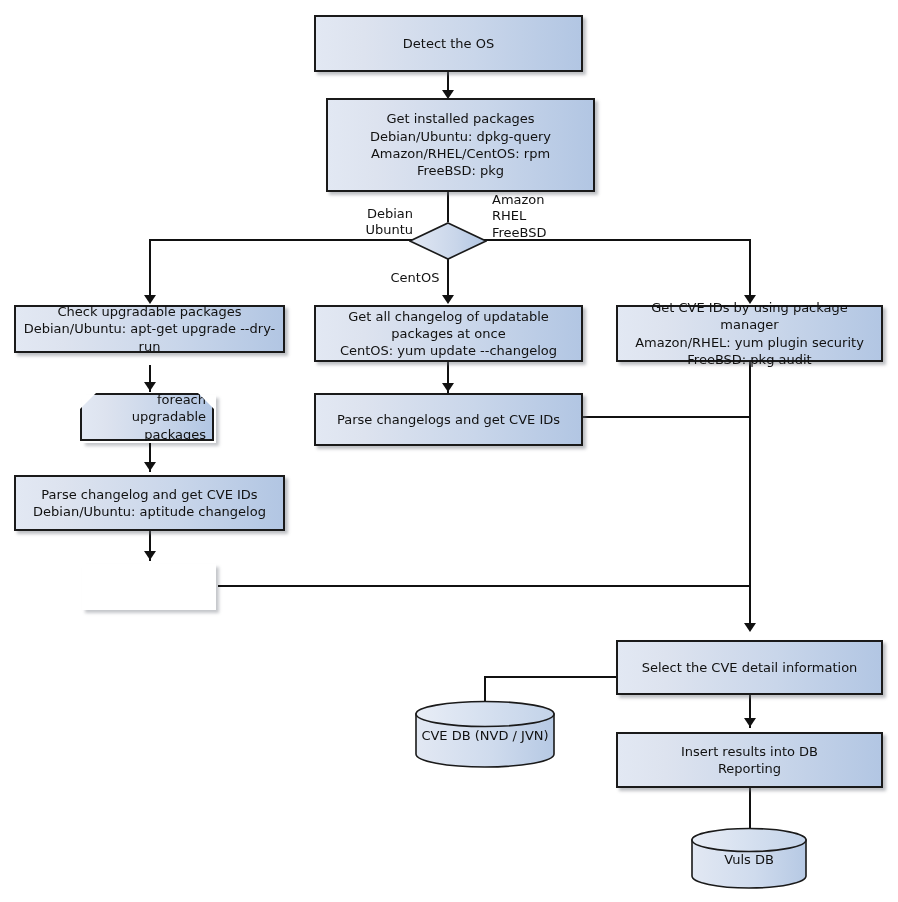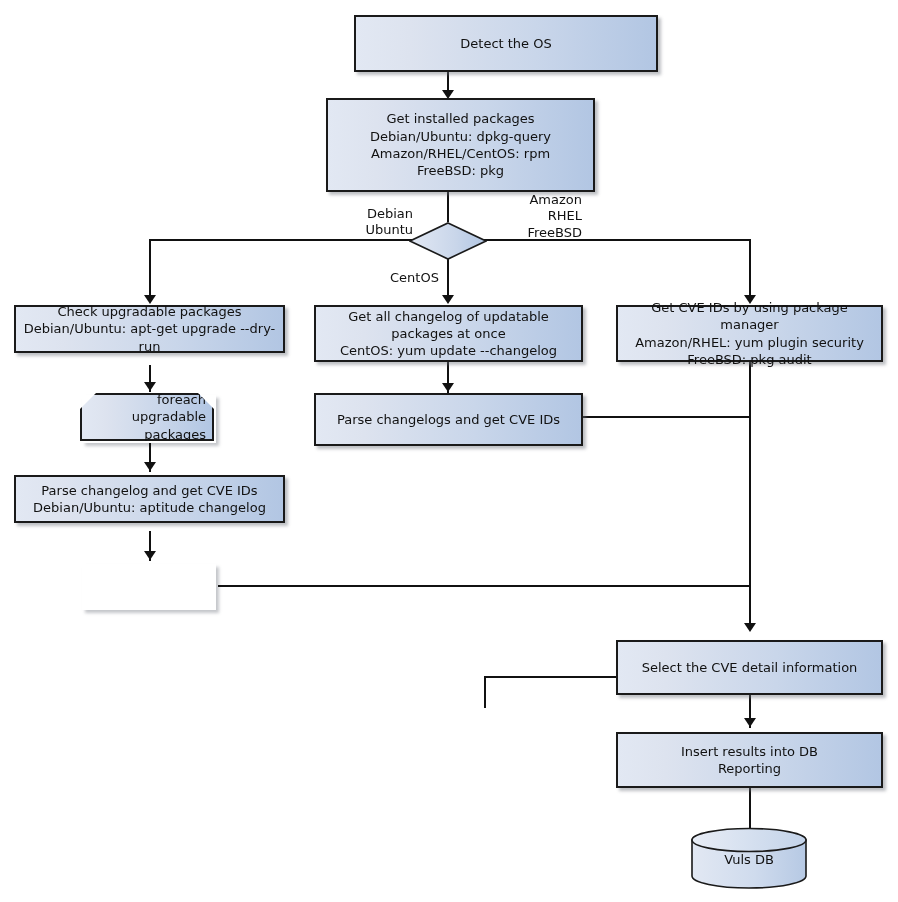--- a/index.html
+++ b/index.html
@@ -91,21 +91,21 @@
   <div class="arrow" style="left:744px;top:623px;"></div>
 
   <div class="ln lv" style="left:749px;top:695px;height:33px;"></div>
   <div class="arrow" style="left:744px;top:718px;"></div>
 
   <div class="ln lv" style="left:749px;top:788px;height:42px;"></div>
 
   <div class="ln lh" style="left:484px;top:676px;width:133px;"></div>
   <div class="ln lv" style="left:484px;top:676px;height:32px;"></div>
 
-  <div class="node box" style="left:314px;top:15px;width:304px;height:57px;margin-left:40px;">
+  <div class="node box" style="left:314px;top:15px;width:269px;height:57px;">
     <span class="txt">Detect the OS</span>
   </div>
 
   <div class="node box" style="left:314px;top:98px;width:269px;height:94px;margin-left:12px;">
     <span class="txt">Get installed packages
 Debian/Ubuntu: dpkg-query
 Amazon/RHEL/CentOS: rpm
 FreeBSD: pkg</span>
   </div>
 
@@ -117,37 +117,37 @@
           <stop offset="60%" stop-color="#c9d6ea"></stop>
           <stop offset="100%" stop-color="#b2c6e3"></stop>
         </linearGradient>
       </defs>
       <polygon points="39,1 77,19 39,37 1,19" fill="url(#dg)" stroke="#1a1a1a" stroke-width="1.6"></polygon>
     </svg>
   </div>
 
   <div class="lbl" style="left:333px;top:206px;width:80px;text-align:right;">Debian
 Ubuntu</div>
-  <div class="lbl" style="left:492px;top:192px;width:90px;text-align:right;">Amazon
+  <div class="lbl" style="left:492px;top:192px;width:90px;text-align:left;">Amazon
 RHEL
 FreeBSD</div>
-  <div class="lbl" style="left:390px;top:270px;width:70px;text-align:left;">CentOS</div>
+  <div class="lbl" style="left:380px;top:270px;width:70px;text-align:center;">CentOS</div>
 
   <div class="node box" style="left:14px;top:305px;width:271px;height:48px;">
     <span class="txt">Check upgradable packages
 Debian/Ubuntu: apt-get upgrade --dry-run</span>
   </div>
 
   <div class="loop-shadow" style="left:82px;top:395px;width:134px;height:48px;"></div>
   <div class="node loop-start" style="left:80px;top:393px;width:134px;height:48px;text-align:right;">
     <span class="txt">foreach
 upgradable  packages</span>
   </div>
 
-  <div class="node box" style="left:14px;top:475px;width:271px;height:48px;">
+  <div class="node box" style="left:14px;top:475px;width:271px;height:56px;">
     <span class="txt">Parse changelog and get  CVE IDs
 Debian/Ubuntu: aptitude changelog</span>
   </div>
 
   <div class="loop-shadow" style="left:82px;top:564px;width:134px;height:46px;"></div>
 
   <div class="node box" style="left:314px;top:305px;width:269px;height:57px;">
     <span class="txt">Get all changelog of updatable packages at once
 CentOS: yum update --changelog</span>
   </div>
@@ -164,20 +164,38 @@
 
   <div class="node box" style="left:616px;top:732px;width:267px;height:56px;">
     <span class="txt">Insert results into DB
 Reporting</span>
   </div>
 
   <div class="node box" style="left:616px;top:640px;width:267px;height:55px;">
     <span class="txt">Select the CVE detail information</span>
   </div>
 
+  <div class="cyl" style="left:414px;top:700px;">
+    <svg width="142" height="68" viewBox="0 0 142 68">
+      <defs>
+        <linearGradient id="cg1" x1="0" y1="0" x2="1" y2="0">
+          <stop offset="0%" stop-color="#e2e8f3"></stop>
+          <stop offset="55%" stop-color="#cfdbed"></stop>
+          <stop offset="100%" stop-color="#b6c9e4"></stop>
+        </linearGradient>
+        <linearGradient id="cg1t" x1="0" y1="0" x2="1" y2="0">
+          <stop offset="0%" stop-color="#e8edf6"></stop>
+          <stop offset="100%" stop-color="#c3d3e9"></stop>
+        </linearGradient>
+      </defs>
+      <path d="M2,14 L2,54 A69,13 0 0 0 140,54 L140,14 Z" fill="url(#cg1)" stroke="#1a1a1a" stroke-width="1.6"></path>
+      <ellipse cx="71" cy="14" rx="69" ry="12.5" fill="url(#cg1t)" stroke="#1a1a1a" stroke-width="1.6"></ellipse>
+    </svg>
+    <div class="cyl-label" style="top:28px;">CVE DB (NVD / JVN)</div>
+  </div>
 
   <div class="cyl" style="left:690px;top:827px;">
     <svg width="118" height="62" viewBox="0 0 118 62">
       <defs>
         <linearGradient id="cg2" x1="0" y1="0" x2="1" y2="0">
           <stop offset="0%" stop-color="#e2e8f3"></stop>
           <stop offset="55%" stop-color="#cfdbed"></stop>
           <stop offset="100%" stop-color="#b6c9e4"></stop>
         </linearGradient>
         <linearGradient id="cg2t" x1="0" y1="0" x2="1" y2="0">

